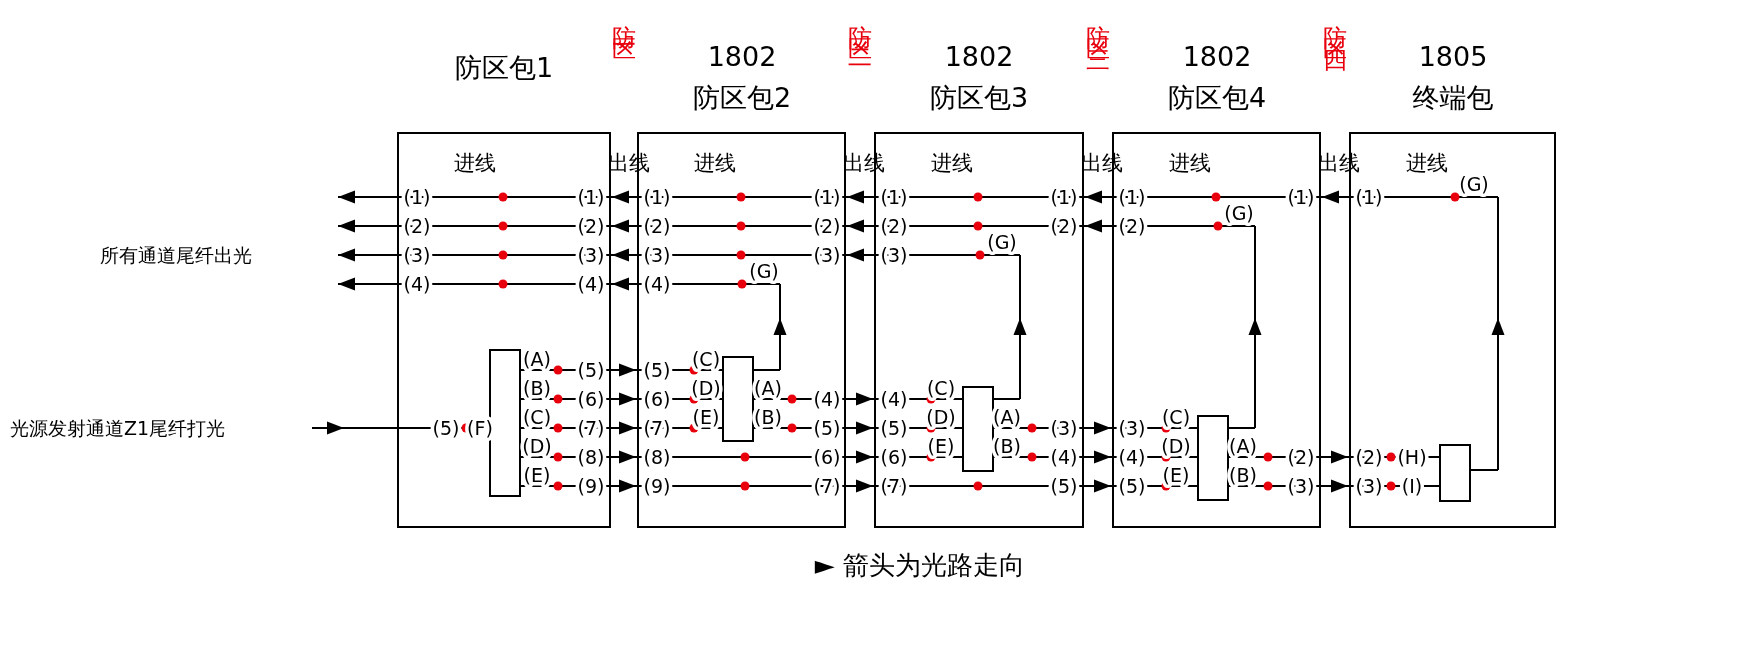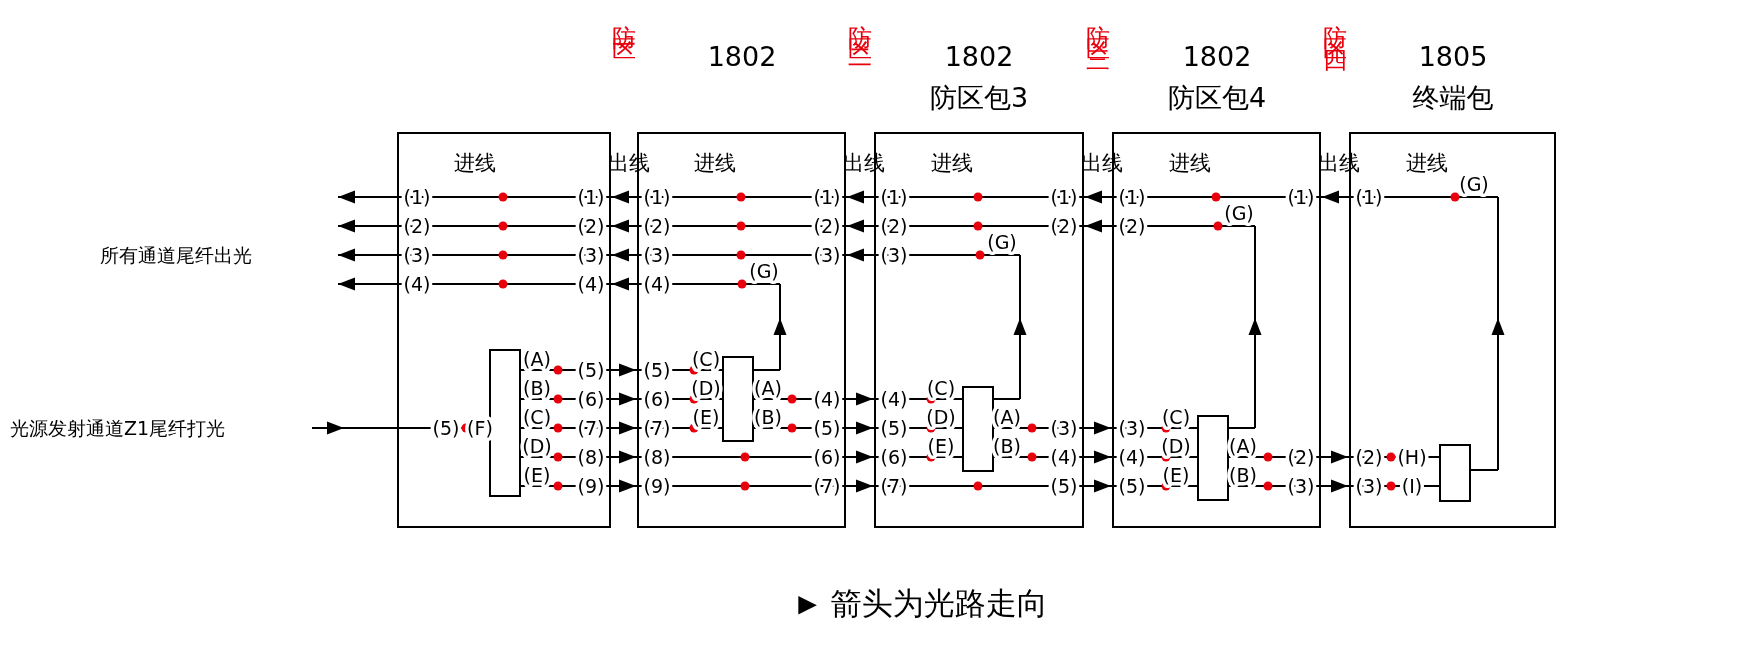--- a/index.html
+++ b/index.html
@@ -20,21 +20,21 @@
     paint-order:stroke;stroke:#ffffff;stroke-width:7px;stroke-linejoin:round;
   }
   .title{position:absolute;width:200px;text-align:center;font-size:27px;line-height:30px;}
   .title .pname{margin-top:11px;}
   .zone{
     position:absolute;top:6px;color:#e8000d;font-size:24px;
     writing-mode:vertical-rl;text-orientation:upright;letter-spacing:13px;line-height:26px;
   }
   .hdr{position:absolute;top:149px;font-size:21px;margin-left:48px;}
   .llabel{position:absolute;font-size:19px;line-height:28px;white-space:nowrap;}
-  .footer{position:absolute;left:700px;top:583px;width:440px;text-align:center;font-size:31px;font-family:Liberation Serif, serif;}
+  .footer{position:absolute;left:700px;top:548px;width:440px;text-align:center;font-size:26px;}
 </style>
 </head>
 <body>
 
 <svg id="diagram" xmlns="http://www.w3.org/2000/svg" viewBox="0 0 1760 657">
     <rect x="398" y="133" width="212" height="394" class="box"></rect>
     <rect x="638" y="133" width="207" height="394" class="box"></rect>
     <rect x="875" y="133" width="208" height="394" class="box"></rect>
     <rect x="1113" y="133" width="207" height="394" class="box"></rect>
     <rect x="1350" y="133" width="205" height="394" class="box"></rect>
@@ -209,23 +209,25 @@
     <text x="1176" y="475" class="plabel">(E)</text>
     <text x="1243" y="446" class="plabel">(A)</text>
     <text x="1243" y="475" class="plabel">(B)</text>
     <text x="1239" y="213" class="plabel">(G)</text>
     <text x="1412" y="457" class="plabel">(H)</text>
     <text x="1412" y="486" class="plabel">(I)</text>
     <text x="1474" y="184" class="plabel">(G)</text>
   </svg>
 
 <div class="title" style="left:404px;top:42px">
+  <div class="pname">防区包1</div>
 </div>
 <div class="title" style="left:642px;top:42px">
   <div>1802</div>
+  <div class="pname">防区包2</div>
 </div>
 <div class="title" style="left:879px;top:42px">
   <div>1802</div>
   <div class="pname">防区包3</div>
 </div>
 <div class="title" style="left:1117px;top:42px">
   <div>1802</div>
   <div class="pname">防区包4</div>
 </div>
 <div class="title" style="left:1353px;top:42px">

